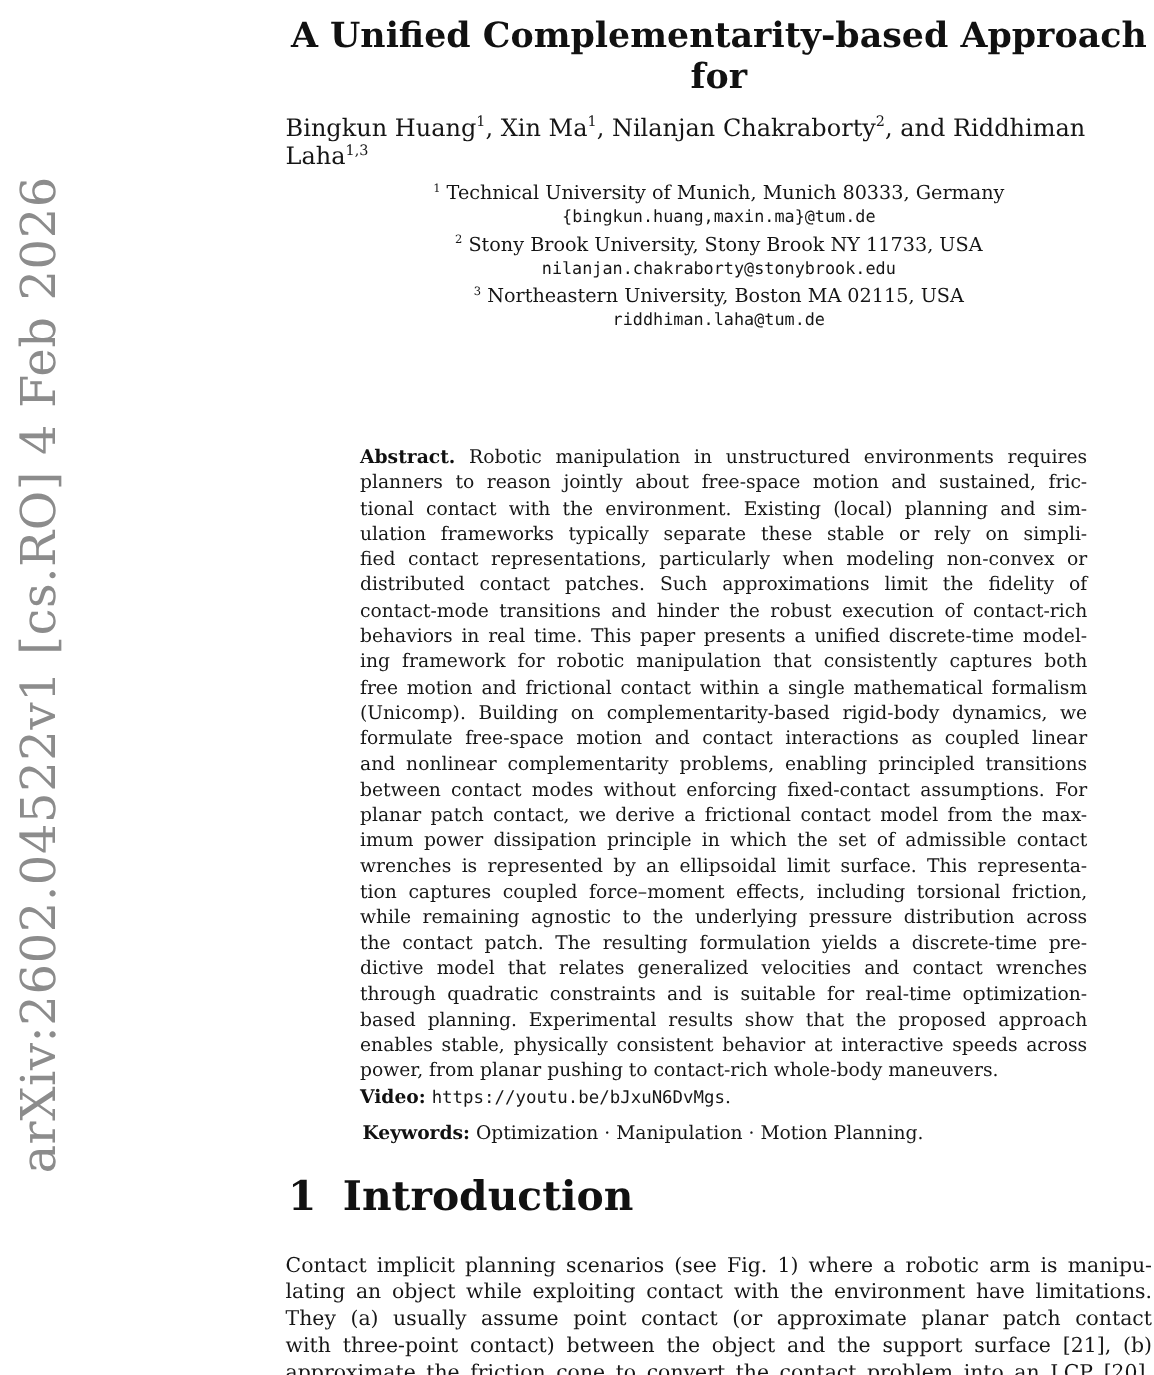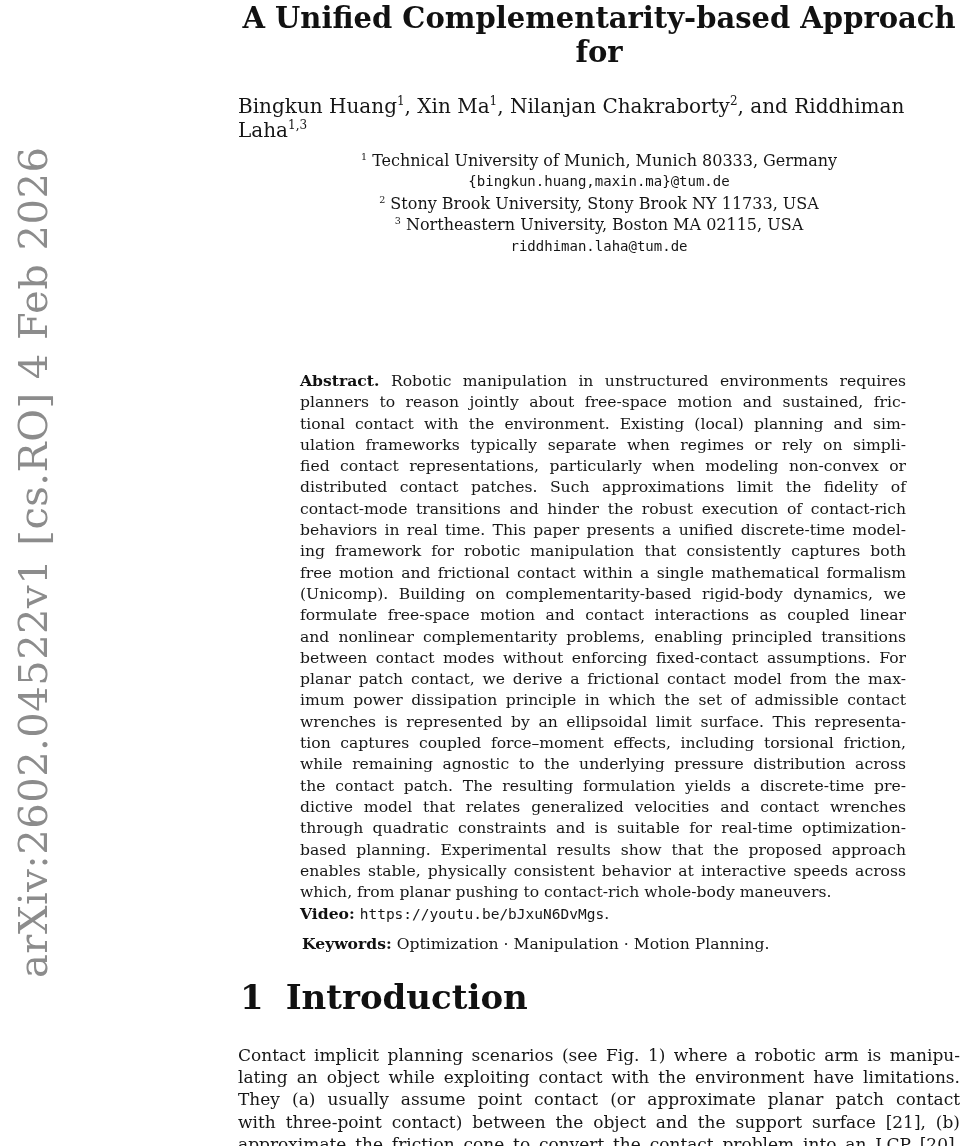--- a/index.html
+++ b/index.html
@@ -19,21 +19,21 @@
     transform:rotate(-90deg);
     transform-origin:0 0;
     font-size:40px;
     letter-spacing:0.5px;
     color:#8c8c8c;
     text-align:center;
     white-space:nowrap;
   }
   .col{position:absolute;left:238px;top:0;width:722px;height:1146px;}
   .title{
-    margin:0;padding-top:1px;
+    margin:0;padding-top:12px;
     text-align:center;
     font-size:29px;line-height:34px;
     font-weight:bold;color:#111;
   }
   .authors{
     position:absolute;top:94px;left:0;width:722px;
     font-size:20px;color:#151515;
   }
   sup{font-size:0.6em;line-height:0;vertical-align:super;}
   .affils{
@@ -91,50 +91,51 @@
     <h1 class="title">
       <span>A Unified Complementarity-based Approach for</span><br>
     </h1>
 
     <div class="authors" id="authors"><span>Bingkun Huang<sup>1</sup></span>, <span>Xin Ma<sup>1</sup></span>, <span>Nilanjan Chakraborty<sup>2</sup></span>, and <span>Riddhiman Laha<sup>1,3</sup></span></div>
 
     <div class="affils" id="affils">
         <div><sup>1</sup> Technical University of Munich, Munich 80333, Germany</div>
         <div class="affil-email">{bingkun.huang,maxin.ma}@tum.de</div>
         <div><sup>2</sup> Stony Brook University, Stony Brook NY 11733, USA</div>
+        <div class="affil-email">nilanjan.chakraborty@stonybrook.edu</div>
         <div><sup>3</sup> Northeastern University, Boston MA 02115, USA</div>
         <div class="affil-email">riddhiman.laha@tum.de</div>
       </div>
 
     <div class="abstract" id="abstract">
         <div class="abs-line"><b>Abstract.</b> Robotic manipulation in unstructured environments requires</div>
         <div class="abs-line">planners to reason jointly about free-space motion and sustained, fric-</div>
         <div class="abs-line">tional contact with the environment. Existing (local) planning and sim-</div>
-        <div class="abs-line">ulation frameworks typically separate when regimes or rely on simpli-</div>
+        <div class="abs-line">ulation frameworks typically separate these stable or rely on simpli-</div>
         <div class="abs-line">fied contact representations, particularly when modeling non-convex or</div>
         <div class="abs-line">distributed contact patches. Such approximations limit the fidelity of</div>
         <div class="abs-line">contact-mode transitions and hinder the robust execution of contact-rich</div>
         <div class="abs-line">behaviors in real time. This paper presents a unified discrete-time model-</div>
         <div class="abs-line">ing framework for robotic manipulation that consistently captures both</div>
         <div class="abs-line">free motion and frictional contact within a single mathematical formalism</div>
         <div class="abs-line">(Unicomp). Building on complementarity-based rigid-body dynamics, we</div>
         <div class="abs-line">formulate free-space motion and contact interactions as coupled linear</div>
         <div class="abs-line">and nonlinear complementarity problems, enabling principled transitions</div>
         <div class="abs-line">between contact modes without enforcing fixed-contact assumptions. For</div>
         <div class="abs-line">planar patch contact, we derive a frictional contact model from the max-</div>
         <div class="abs-line">imum power dissipation principle in which the set of admissible contact</div>
         <div class="abs-line">wrenches is represented by an ellipsoidal limit surface. This representa-</div>
         <div class="abs-line">tion captures coupled force–moment effects, including torsional friction,</div>
         <div class="abs-line">while remaining agnostic to the underlying pressure distribution across</div>
         <div class="abs-line">the contact patch. The resulting formulation yields a discrete-time pre-</div>
         <div class="abs-line">dictive model that relates generalized velocities and contact wrenches</div>
         <div class="abs-line">through quadratic constraints and is suitable for real-time optimization-</div>
         <div class="abs-line">based planning. Experimental results show that the proposed approach</div>
         <div class="abs-line">enables stable, physically consistent behavior at interactive speeds across</div>
-        <div class="abs-line no-just">which, from planar pushing to contact-rich whole-body maneuvers.</div>
+        <div class="abs-line no-just">power, from planar pushing to contact-rich whole-body maneuvers.</div>
         <div class="abs-line no-just"><b>Video:</b> <a class="mono">https://youtu.be/bJxuN6DvMgs</a>.</div>
       </div>
 
     <div class="keywords">
       <b>Keywords:</b>
       <span>Optimization · Manipulation · Motion Planning.</span>
     </div>
 
     <div class="section-heading">
       <span class="secnum">1</span><span class="sectitle">Introduction</span>

